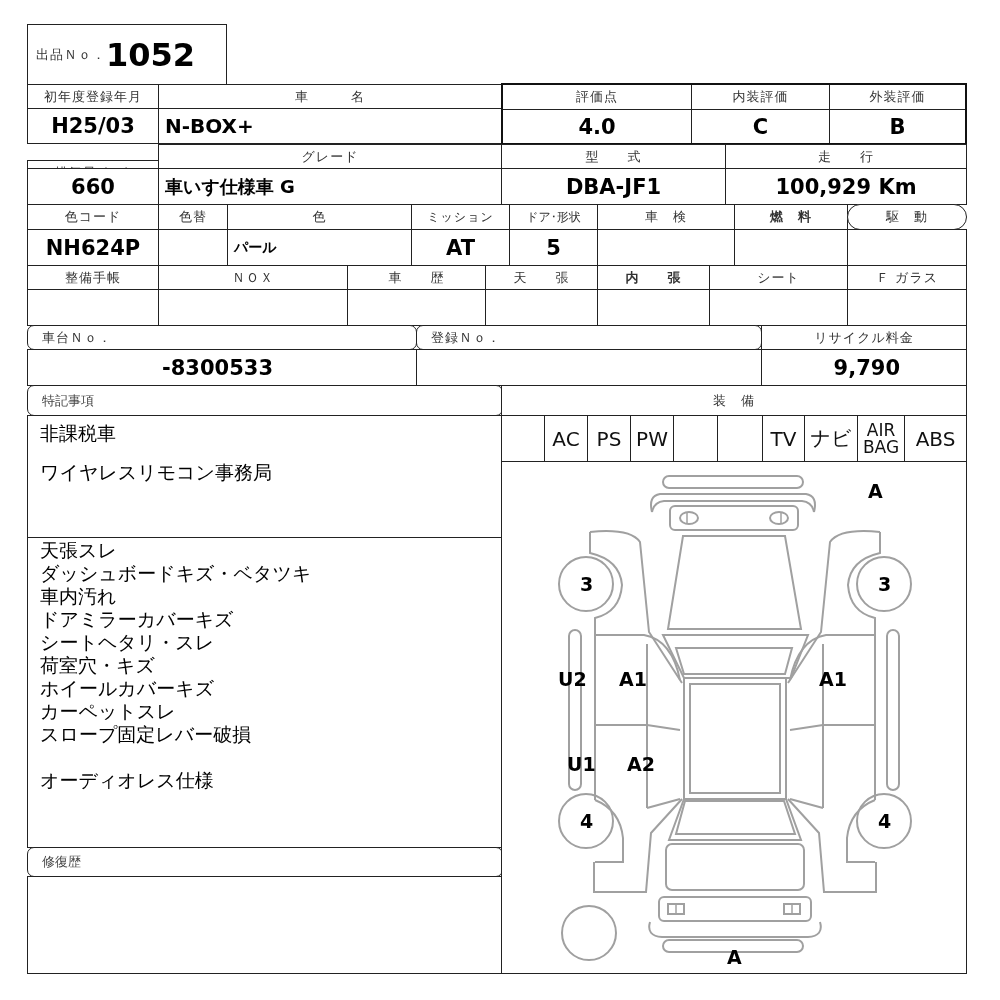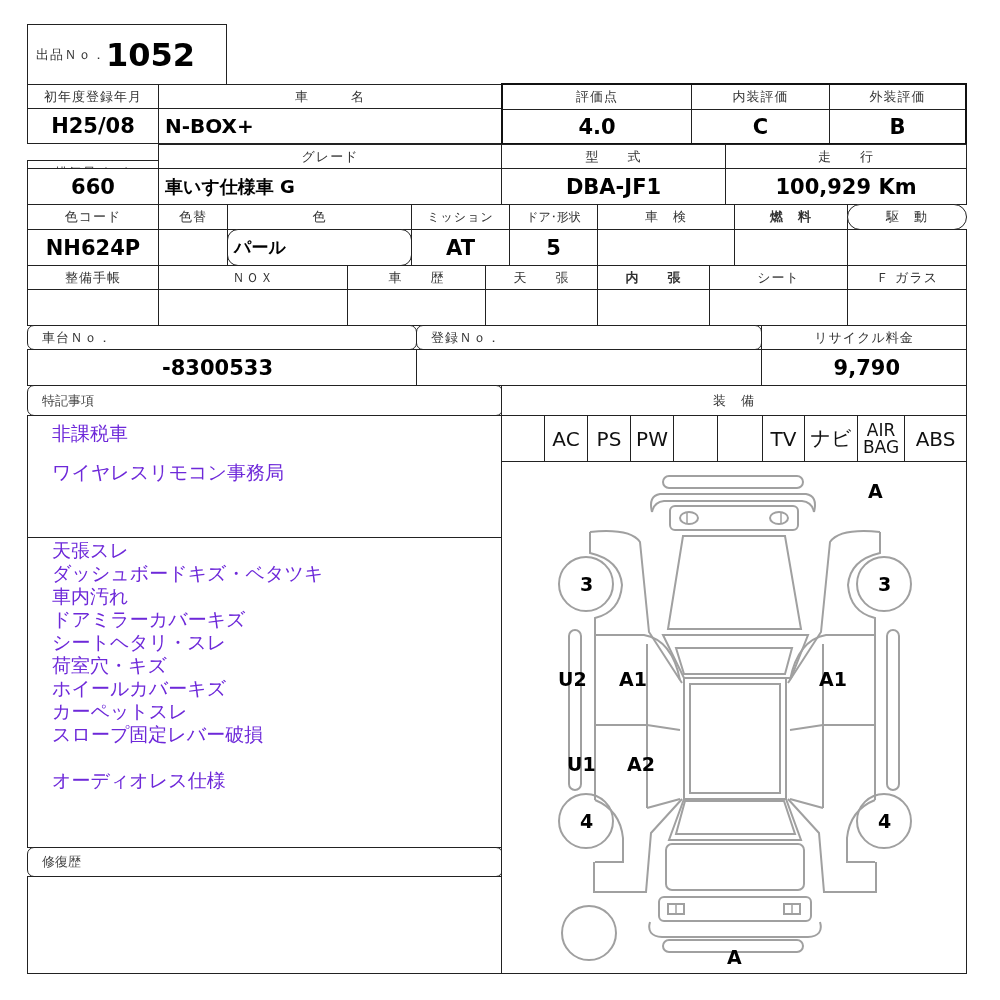--- a/index.html
+++ b/index.html
@@ -6,37 +6,37 @@
   body { width:1000px; height:1000px; position:relative; overflow:hidden;
          font-family:"DejaVu Sans","Liberation Sans",sans-serif; color:#000; }
   .cell { position:absolute; box-sizing:border-box; border:1px solid #222; background:#fff;
           display:flex; align-items:center; justify-content:center; overflow:hidden; white-space:nowrap; }
   .lbl { font-family:"DejaVu Serif","Liberation Serif",serif; font-size:13px; color:#333; letter-spacing:1px; }
   .val { font-weight:bold; font-size:21px; color:#000; }
   .left { justify-content:flex-start; padding-left:6px; }
   .lbl-left { justify-content:flex-start; padding-left:14px;border-radius:7px; }
   .equip { font-size:20px; color:#111; font-family:"DejaVu Sans","Liberation Sans",sans-serif; }
   .equip-small { font-size:17px; line-height:17px; text-align:center; white-space:normal; }
-  .notes { position:absolute; box-sizing:border-box; border:1px solid #222; padding:6px 24px;
-           font-size:19px; line-height:23px; color:#6d28d9; }
+  .notes { position:absolute; box-sizing:border-box; border:1px solid #222; padding:6px 12px;
+           font-size:19px; line-height:23px; color:#000000; }
   .notes div { white-space:nowrap; }
   .diag-label { position:absolute; font-weight:bold; font-size:19px; color:#000; }
   svg .ln { stroke:#a0a0a0; stroke-width:2; fill:none; }
 </style>
 </head>
 <body>
 
 <div class="cell" style="left:27px;top:24px;width:200px;height:61px;justify-content:flex-start;padding-left:8px;">
   <span class="lbl" style="font-size:13px;">出品Ｎｏ．</span>
   <span style="font-weight:bold;font-size:32px;">1052</span>
 </div>
 
 <div class="cell lbl" style="left:27px;top:84px;width:132px;height:25px;">初年度登録年月</div>
 <div class="cell lbl" style="left:158px;top:84px;width:344px;height:25px;">車　　　名</div>
-<div class="cell val" style="left:27px;top:108px;width:132px;height:36px;">H25/08</div>
+<div class="cell val" style="left:27px;top:108px;width:132px;height:36px;">H25/03</div>
 <div class="cell val left" style="left:158px;top:108px;width:344px;height:36px;font-size:20px;">N-BOX+</div>
 
 <div style="position:absolute;left:501px;top:83px;width:466px;height:62px;box-sizing:border-box;border:3px solid #111;"></div>
 <div class="cell lbl" style="left:503px;top:85px;width:189px;height:25px;border-top:none;border-left:none;">評価点</div>
 <div class="cell lbl" style="left:691px;top:85px;width:139px;height:25px;border-top:none;">内装評価</div>
 <div class="cell lbl" style="left:829px;top:85px;width:136px;height:25px;border-top:none;border-right:none;">外装評価</div>
 <div class="cell val" style="left:503px;top:109px;width:189px;height:34px;border-left:none;border-bottom:none;">4.0</div>
 <div class="cell val" style="left:691px;top:109px;width:139px;height:34px;border-bottom:none;">C</div>
 <div class="cell val" style="left:829px;top:109px;width:136px;height:34px;border-right:none;border-bottom:none;">B</div>
 
@@ -52,21 +52,21 @@
 <div class="cell lbl" style="left:27px;top:204px;width:132px;height:26px;">色コード</div>
 <div class="cell lbl" style="left:158px;top:204px;width:70px;height:26px;">色替</div>
 <div class="cell lbl" style="left:227px;top:204px;width:185px;height:26px;">色</div>
 <div class="cell lbl" style="left:411px;top:204px;width:99px;height:26px;font-size:12px;">ミッション</div>
 <div class="cell lbl" style="left:509px;top:204px;width:89px;height:26px;font-size:12px;letter-spacing:0;">ドア･形状</div>
 <div class="cell lbl" style="left:597px;top:204px;width:138px;height:26px;">車　検</div>
 <div class="cell lbl" style="left:734px;top:204px;width:114px;height:26px;font-weight:bold;">燃　料</div>
 <div class="cell lbl" style="left:847px;top:204px;width:120px;height:26px;border-radius:13px;">駆　動</div>
 <div class="cell val" style="left:27px;top:229px;width:132px;height:37px;">NH624P</div>
 <div class="cell val" style="left:158px;top:229px;width:70px;height:37px;"></div>
-<div class="cell val left" style="left:227px;top:229px;width:185px;height:37px;font-size:17px;border-radius:11px;">パール</div>
+<div class="cell val left" style="left:227px;top:229px;width:185px;height:37px;font-size:14px;">パール</div>
 <div class="cell val" style="left:411px;top:229px;width:99px;height:37px;">AT</div>
 <div class="cell val" style="left:509px;top:229px;width:89px;height:37px;">5</div>
 <div class="cell val" style="left:597px;top:229px;width:138px;height:37px;"></div>
 <div class="cell val" style="left:734px;top:229px;width:114px;height:37px;"></div>
 <div class="cell val" style="left:847px;top:229px;width:120px;height:37px;"></div>
 
 <div class="cell lbl" style="left:27px;top:265px;width:132px;height:25px;">整備手帳</div>
 <div class="cell lbl" style="left:158px;top:265px;width:190px;height:25px;">ＮＯＸ</div>
 <div class="cell lbl" style="left:347px;top:265px;width:139px;height:25px;">車　　歴</div>
 <div class="cell lbl" style="left:485px;top:265px;width:113px;height:25px;">天　　張</div>

